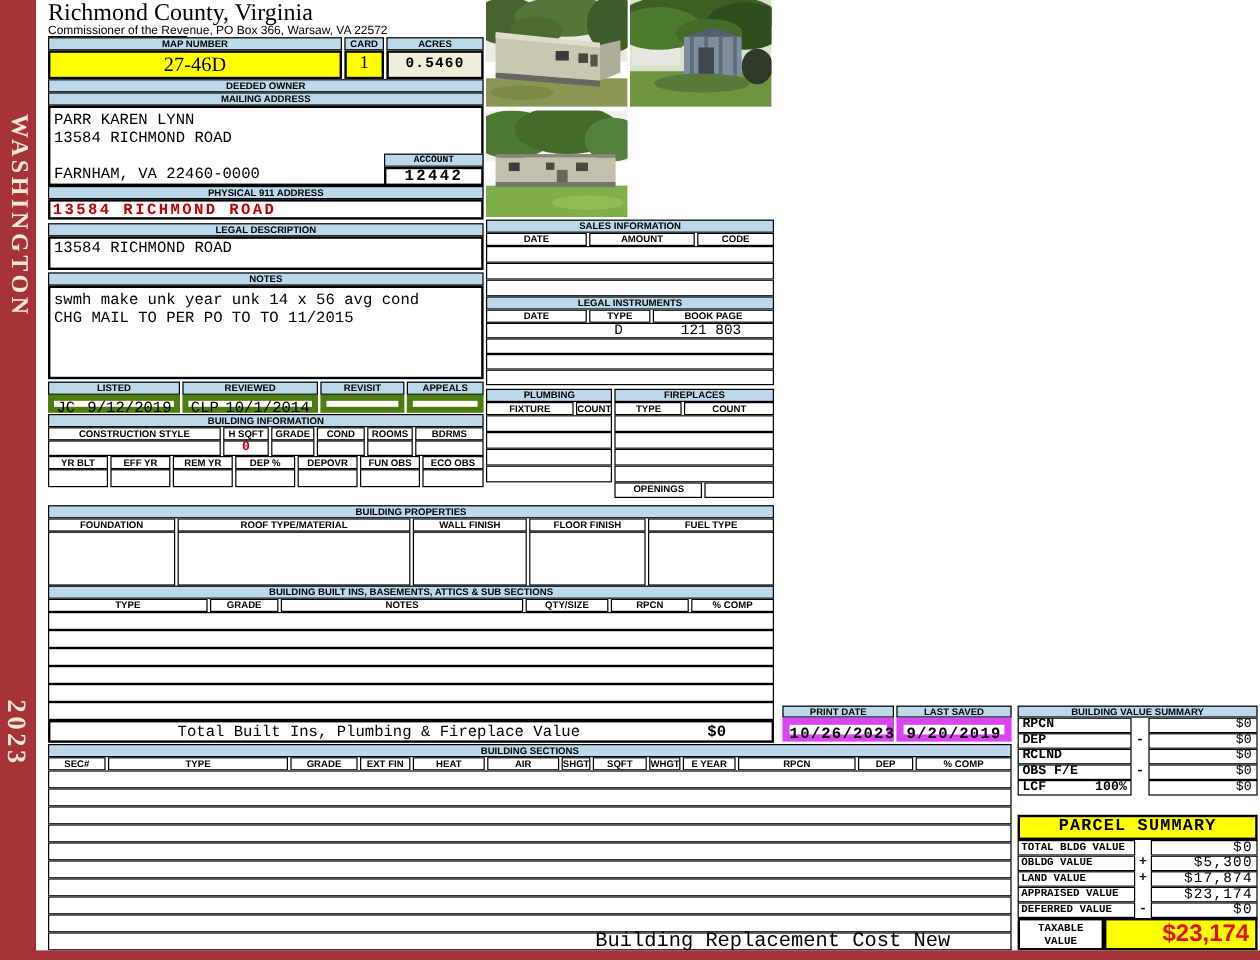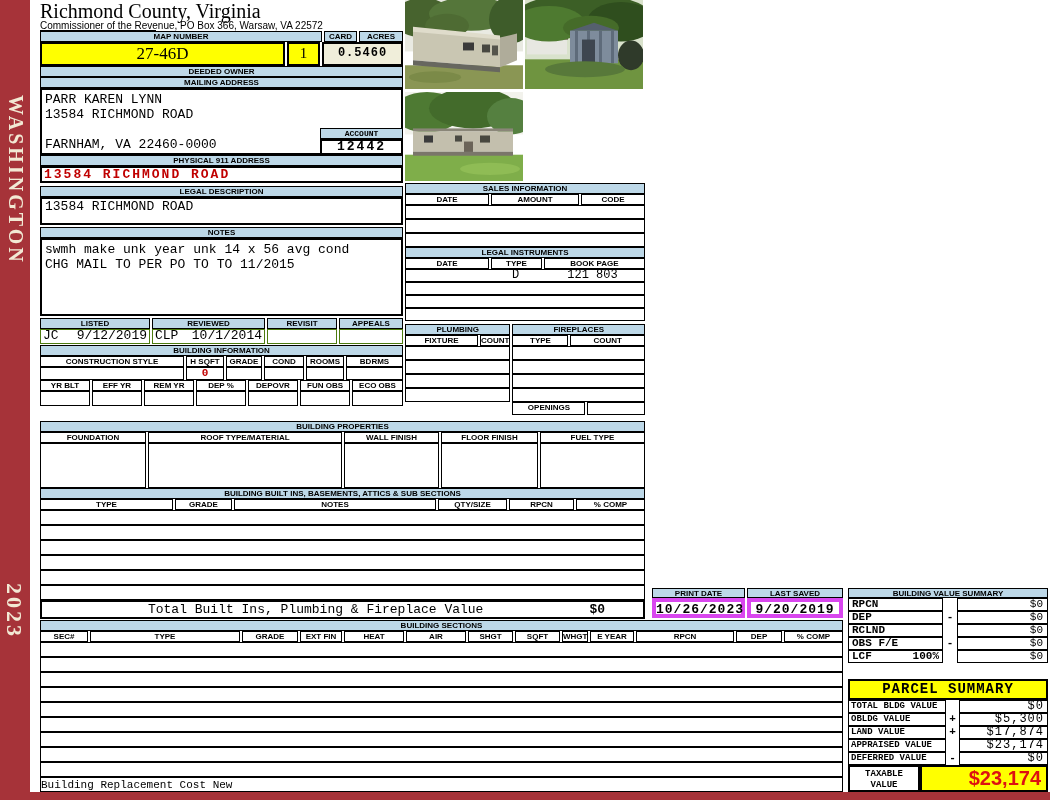--- a/index.html
+++ b/index.html
@@ -67,21 +67,21 @@
   .mail-line { line-height:15px; white-space:nowrap; }
   .account-block { position:absolute; right:-2px; bottom:-2px; width:83px; }
   .account-val { border:2px solid #000; background:#fff; height:16px; text-align:center;
     font-weight:bold; font-size:13px; line-height:12px; letter-spacing:2px; }
   .addr911 { height:17px; border:2px solid #000; font-weight:bold; font-size:13px;
     line-height:13px; letter-spacing:2px; padding-left:2px; white-space:nowrap; }
   .legal-box { height:28px; border:2px solid #000; font-size:13px; line-height:14px; padding:1px 0 0 3px; }
   .notes-box { height:78px; border:2px solid #000; font-size:13px; padding:2px 0 0 3px; }
   .notes-box div { line-height:15px; white-space:nowrap; }
   .review-vals { display:flex; gap:2px; height:15px; font-size:13px; }
-  .review-cell { border:1px solid #4d7c0f; display:flex; justify-content:space-between;
+  .review-cell { border:5px solid #4d7c0f; display:flex; justify-content:space-between;
     padding:0 2px; line-height:12px; white-space:nowrap; }
   .binfo-vals { display:flex; gap:2px; height:13px; }
   .binfo-cell { border:1px solid #000; text-align:center; font-weight:bold; font-size:11px; line-height:11px; }
   .yr-vals { display:flex; gap:2px; height:15px; }
   .yr-cell { border:1px solid #000; }
 
   
   .props-block { left:40px; top:421px; width:605px; }
   .prop-empty { height:45px; display:flex; gap:2px; }
   .prop-ecell { border:1px solid #000; }
@@ -103,21 +103,21 @@
   .pf-col-r { width:144px; }
   .pfrows .erow { height:14px; }
   .openings-row { display:flex; gap:2px; height:13px; }
   .openings-label { width:73px; border:1px solid #000; font-weight:bold; font-size:8px;
     line-height:10px; text-align:center; background:#fff; }
   .openings-box { flex:1; border:1px solid #000; background:#fff; }
 
   
   .print-block { left:652px; top:588px; width:191px; display:flex; gap:2px; }
   .pd-box { width:93px; } .ls-box { width:96px; }
-  .pd-val { border:4px solid #d946ef; height:20px; text-align:center;
+  .pd-val { border:6px solid #d946ef; height:20px; text-align:center;
     font-weight:bold; font-size:13px; line-height:16px; letter-spacing:1px; }
 
   
   .bvs { left:848px; top:588px; width:200px; }
   .bvs-bar { height:10px; }
   .bvs-row { display:flex; height:13px; font-size:11px; }
   .bvs-label { width:95px; border:1px solid #000; background:#fff; display:flex;
     justify-content:space-between; padding:0 3px; font-weight:bold; line-height:11px; }
   .bvs-sign { width:14px; text-align:center; font-weight:bold; line-height:12px; }
   .bvs-val { flex:1; border:1px solid #000; background:#fff; text-align:right;
@@ -136,21 +136,21 @@
   .tax-row { display:flex; height:27px; }
   .tax-label { width:72px; border:2px solid #000; background:#fff; font-weight:bold;
     font-size:9px; line-height:11px; text-align:center; padding-top:2px; }
   .tax-val { flex:1; border:2px solid #000; background:#FFFF00; text-align:right;
     font-weight:bold; font-size:20px; line-height:23px; color:#DD1111; padding-right:5px; }
 
   
   .bsec { left:40px; top:620px; width:803px; }
   .bsec-bar-label { display:inline-block; width:610px; text-align:center; }
   .bsec-rows .erow { height:15px; }
-  .bsec-note { font-size:11px; line-height:14px; white-space:nowrap; }
+  .bsec-note { font-size:17px; line-height:14px; padding-left:455px; white-space:nowrap; }
 </style>
 </head>
 <body>
 
 <div class="abs sidebar">
   <div class="vtext state">WASHINGTON</div>
   <div class="vtext year">2023</div>
 </div>
 <div class="abs bottom-strip"></div>
 
@@ -161,21 +161,21 @@
       <div class="county-title">Richmond County, Virginia</div>
       <div class="county-sub">Commissioner of the Revenue, PO Box 366, Warsaw, VA 22572</div>
     </div>
     <div class="record-block">
       <div class="bar">RECORD</div>
       <div class="record-val mono">3809</div>
     </div>
   </div>
 
   <div class="cols">
-    <div class="c" style="width:282px">MAP NUMBER</div>
+    <div class="c" style="width:245px">MAP NUMBER</div>
     <div class="c" style="width:33px">CARD</div>
     <div class="c" style="flex:1">ACRES</div>
   </div>
   <div class="map-row">
     <div class="map-num">27-46D</div>
     <div class="card-num">1</div>
     <div class="acres-val mono">0.5460</div>
   </div>
 
   <div class="bar">DEEDED OWNER</div>
@@ -481,21 +481,21 @@
 
 <div class="abs bsec">
   <div class="bar"><span class="bsec-bar-label">BUILDING SECTIONS</span></div>
   <div class="cols">
     <div class="cw" style="width:48px">SEC#</div>
     <div class="cw" style="width:150px">TYPE</div>
     <div class="cw" style="width:56px">GRADE</div>
     <div class="cw" style="width:42px">EXT FIN</div>
     <div class="cw" style="width:60px">HEAT</div>
     <div class="cw" style="width:60px">AIR</div>
-    <div class="cw" style="width:45px">SHGT</div>
+    <div class="cw" style="width:24px">SHGT</div>
     <div class="cw" style="width:45px">SQFT</div>
     <div class="cw" style="width:26px">WHGT</div>
     <div class="cw" style="width:44px">E YEAR</div>
     <div class="cw" style="width:98px">RPCN</div>
     <div class="cw" style="width:46px">DEP</div>
     <div class="cw" style="flex:1">% COMP</div>
   </div>
   <div class="bsec-rows">
     <div class="erow"></div>
     <div class="erow"></div>

